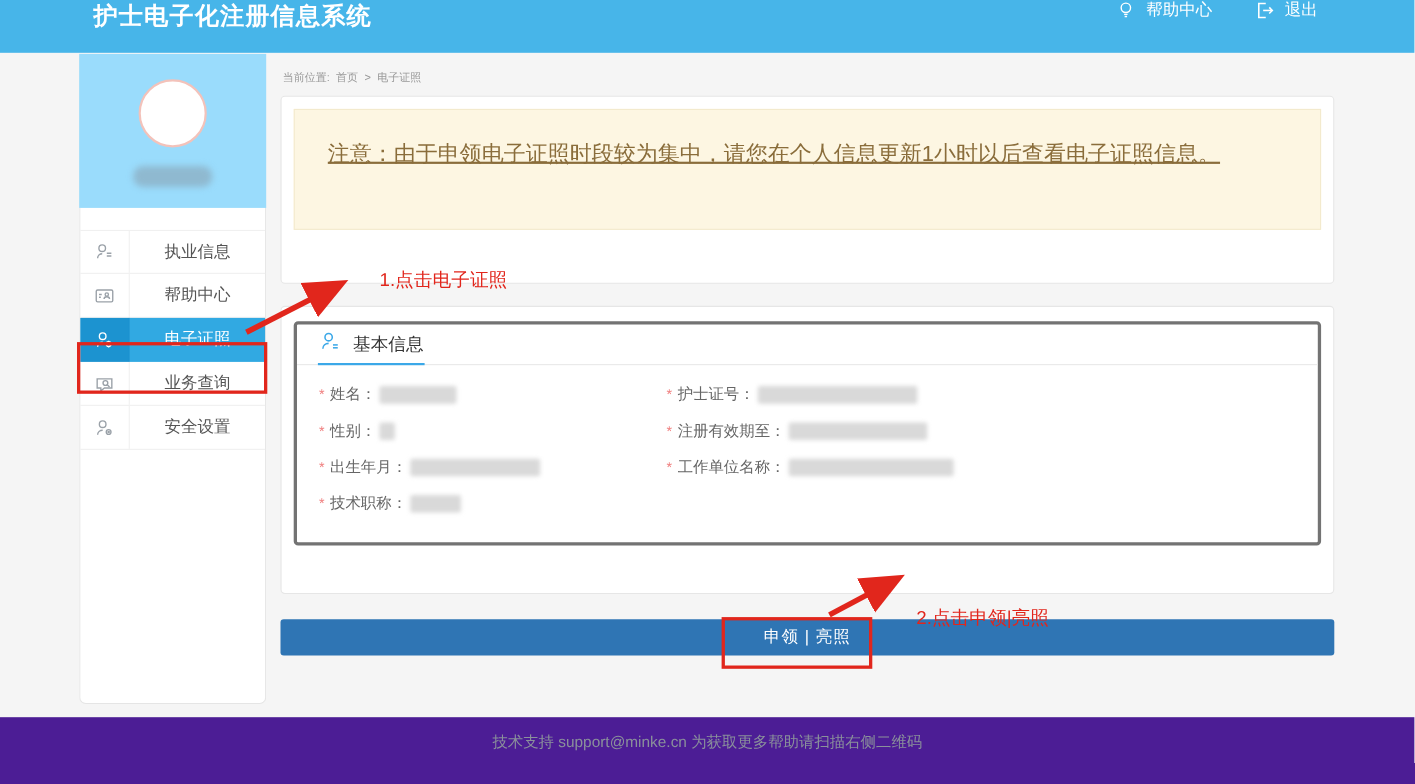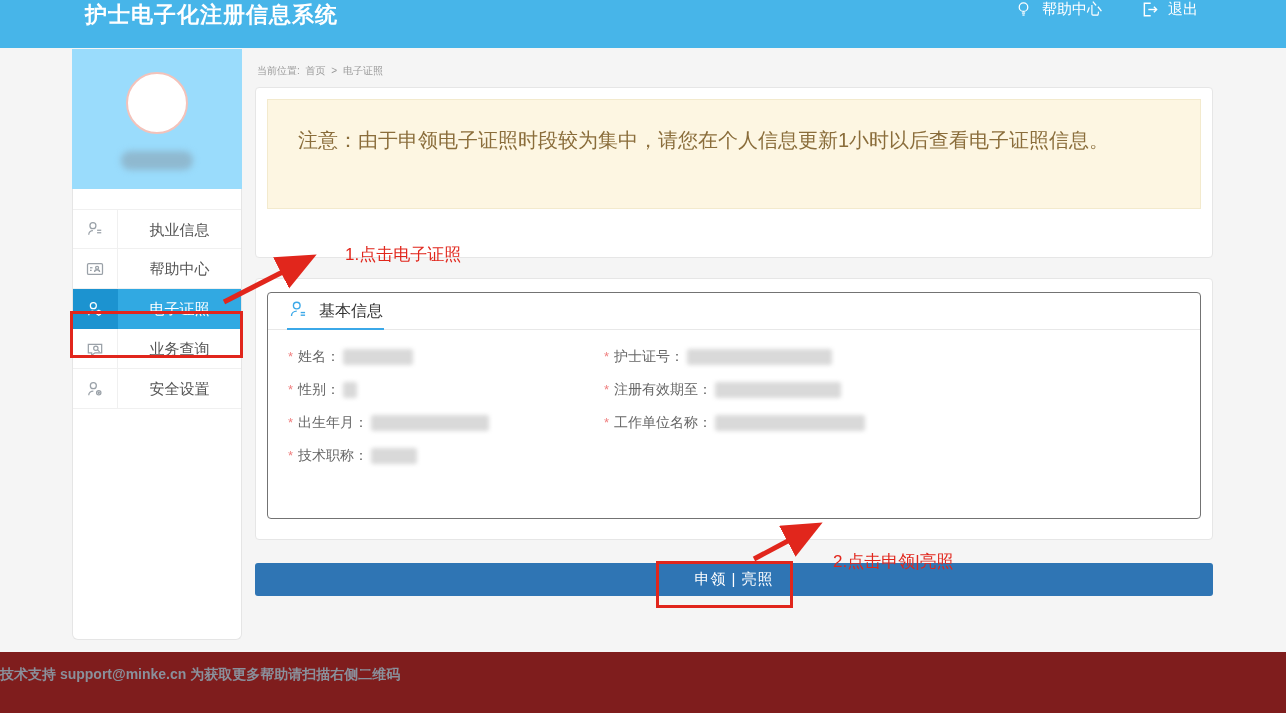--- a/index.html
+++ b/index.html
@@ -58,25 +58,25 @@
   .content { position:absolute; left:255px; top:50px; width:958px; }
   .breadcrumb { padding:14px 2px 9px; font-size:10px; color:#999; }
   .breadcrumb span { margin-right:3px; }
 
   .panel {
     background:#fff; border:1px solid #E6E6E6; border-radius:4px;
   }
   .panel-notice { height:171px; padding:11px; }
   .notice-box {
     height:110px; background:#FDF6E2; border:1px solid #F3EACD;
-    padding:24px 30px; font-size:20px; line-height:1.6; color:#8A6D3B;
+    padding:24px 30px; font-size:20px; line-height:1.6; color:#8A6D3B;text-decoration:underline;
   }
 
   .panel-info { margin-top:20px; height:262px; padding:13px 11px; }
-  .info-box { border:1px solid #737373; border-radius:4px; height:227px; }
+  .info-box { border:3px solid #737373; border-radius:4px; height:204px; }
   .info-header {
     position:relative; height:37px; display:flex; align-items:center; gap:10px;
     padding-left:20px; border-bottom:1px solid #E8E8E8;
   }
   .info-title { font-size:16px; color:#333; }
   .info-title-underline {
     position:absolute; left:19px; bottom:-1px; width:97px; height:2px; background:#3BA8E8;
   }
   .info-form { display:flex; padding:10px 0 0 20px; }
   .form-col-left { width:316px; }
@@ -89,22 +89,22 @@
 
   .apply-bar {
     margin-top:23px; height:33px; background:#2F75B4; border-radius:3px;
     color:#fff; font-size:15px; display:flex; align-items:center; justify-content:center;
     cursor:pointer; letter-spacing:1px;
   }
 
   
   .footer {
     position:absolute; left:0; top:652px; width:100%; height:61px;
-    background:#7f1d1d; text-align:left; padding-top:14px;
-    font-size:14px; color:#8A909B;font-weight:bold;
+    background:#4c1d95; text-align:center; padding-top:14px;
+    font-size:14px; color:#8A909B;
   }
 
   
   .overlay { position:absolute; inset:0; pointer-events:none; }
   .hl-rect { position:absolute; border:3px solid #E1261C; }
   .hl-rect-sidebar { left:70px; top:311px; width:173px; height:47px; }
   .hl-rect-button { left:656px; top:561px; width:137px; height:47px; }
   .anno-text { position:absolute; color:#E1261C; font-size:17px; white-space:nowrap; }
   .anno-text-1 { left:345px; top:243px; }
   .anno-text-2 { left:833px; top:510px;margin-top:40px; }

